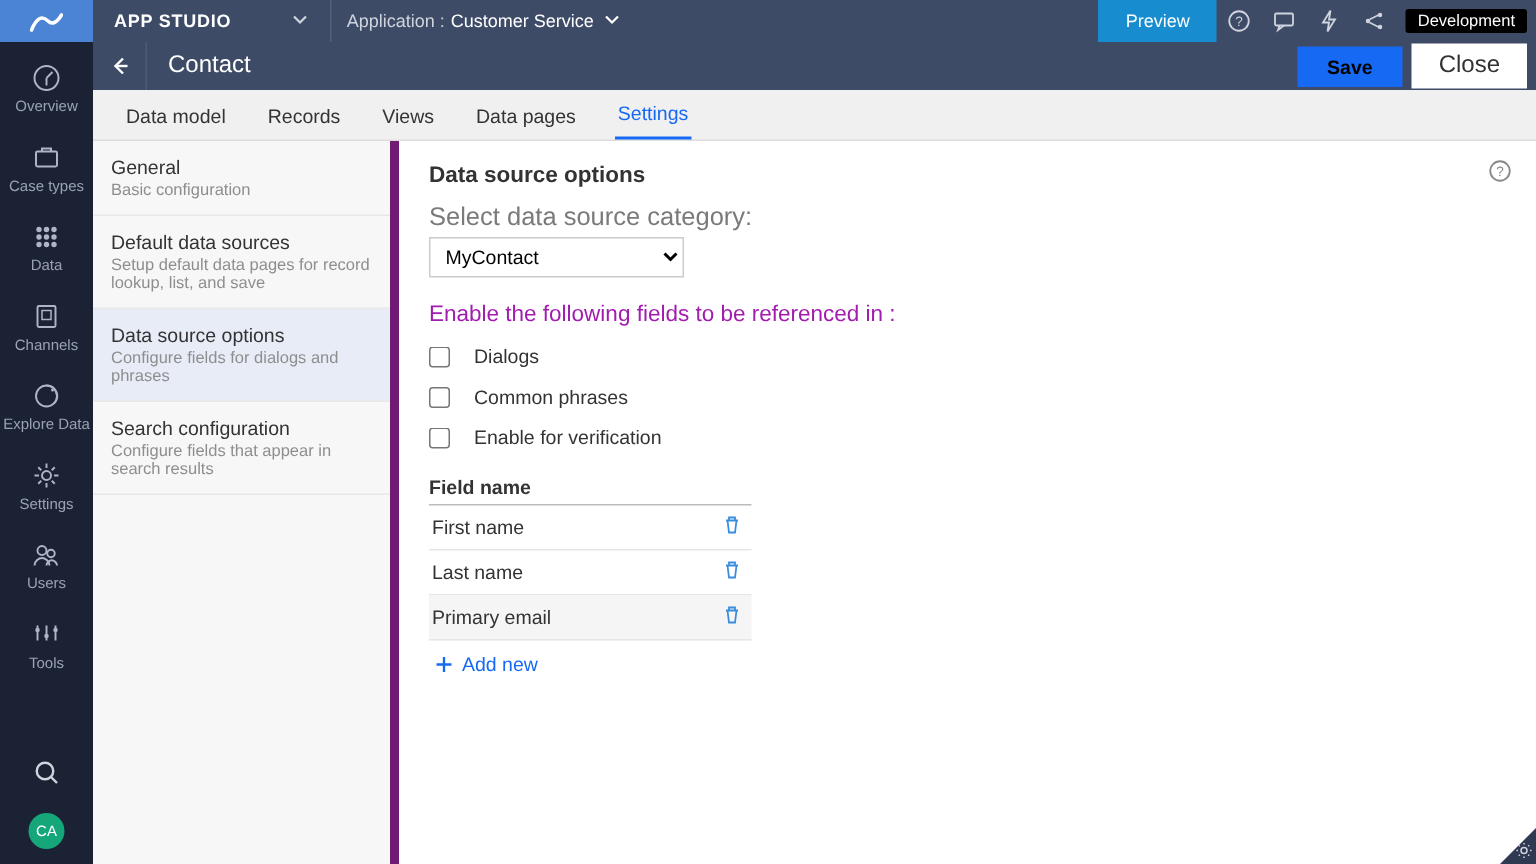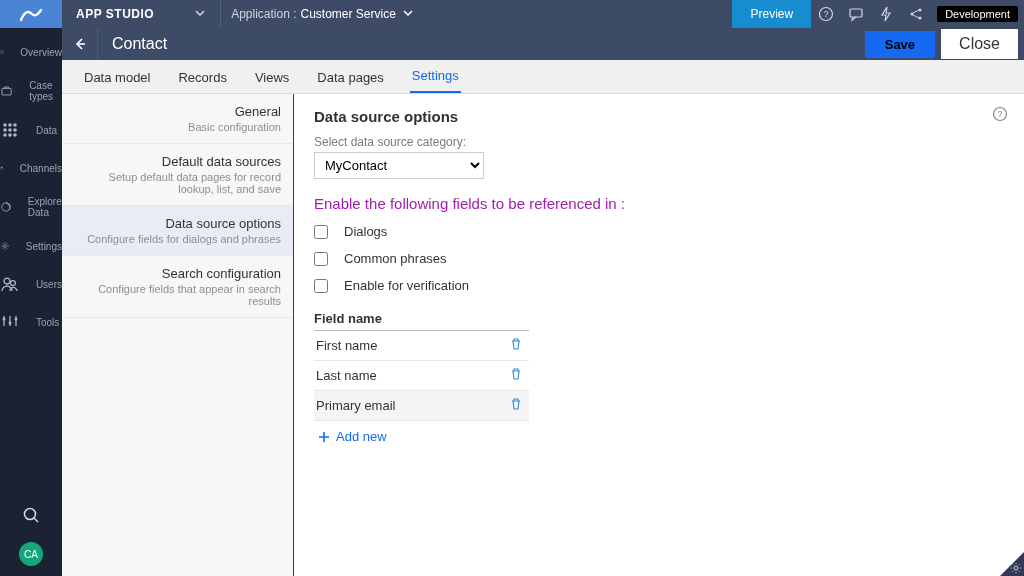--- a/index.html
+++ b/index.html
@@ -11,48 +11,48 @@
   .studio-title { padding: 0 14px; font-weight: bold; color: #fff; letter-spacing: 0.5px; display:flex; align-items:center; gap:10px;}
   .app-label { padding: 0 10px; border-left: 1px solid #55607a; height: 100%; display: flex; align-items: center; }
   .app-name { color: #fff; margin-left: 4px; display: inline-flex; align-items: flex-start; gap: 6px; }
   .topbar-spacer { flex: 1; }
   .preview-btn { background: #178dcf; color: #fff; height: 100%; padding: 0 18px; display: flex; align-items: center; cursor: pointer; }
   .top-icon { width: 30px; height: 100%; display: flex; align-items: center; justify-content: center; cursor: pointer; color:#cfd4de;}
   .dev-badge { background: #000; color: #fff; padding: 2px 8px; margin: 0 6px; font-size: 11px; border-radius: 2px; }
 
   .content-row { flex: 1; display: flex; min-height: 0; }
   .leftnav { width: 62px; background: #1a2233; color: #9aa2b3; display: flex; flex-direction: column; align-items: center; padding-top: 6px; position: relative; }
-  .leftnav-item { width: 100%; display: flex; flex-direction: row; align-items: center; padding: 8px 0 10px; cursor: pointer; font-size: 10px; gap: 16px;}
+  .leftnav-item { width: 100%; display: flex; flex-direction: column; align-items: center; padding: 8px 0 10px; cursor: pointer; font-size: 10px; gap: 4px;}
   .leftnav-item svg { color: #aeb5c5; }
   .leftnav-spacer { flex:1; }
   .avatar { width: 24px; height: 24px; border-radius: 50%; background: #15a77a; color: #fff; display: flex; align-items: center; justify-content: center; font-size: 10px; margin-bottom: 10px; cursor:pointer;}
   .search-btn { margin-bottom: 14px; cursor:pointer; }
 
   .main-area { flex:1; display:flex; flex-direction:column; background:#fff; min-width:0; }
   .subheader { height: 32px; background: #3e4b66; display:flex; align-items:center; color:#fff; }
   .back-btn { width: 36px; height:100%; display:flex; align-items:center; justify-content:center; cursor:pointer; border-right: 1px solid #4e5b76;}
   .page-title { padding: 0 14px; font-size: 16px; color:#ffffff; flex:1; }
   .btn-save { background:#1669f2; color:#000000; border:none; padding: 6px 20px; font-size:13px; cursor:pointer; margin-right:6px; font-weight:bold;}
   .btn-close { background:#fff; color:#333; border:none; padding: 6px 18px; font-size:16px; cursor:pointer; margin-right:6px;}
 
   .tabs-row { height: 34px; background:#f0f0f0; border-bottom:1px solid #dcdcdc; display:flex; align-items:flex-end; padding-left: 20px; gap: 24px; }
   .tab { padding: 8px 2px; font-size:13px; color:#333; cursor:pointer;margin-top:32px; }
   .tab.active { color:#1669f2; border-bottom:2px solid #1669f2; }
 
   .settings-body { flex:1; display:flex; min-height:0; background:#fafafa;}
-  .settings-nav { width: 232px; background:#f7f7f7; border-right:1px solid #701a75;text-align:right; }
+  .settings-nav { width: 204px; background:#f7f7f7; border-right:6px solid #701a75; }
   .settings-nav-item { padding: 10px 12px; border-bottom: 1px solid #e8e8e8; cursor:pointer; }
   .settings-nav-item.active { background:#e7ecf7; }
   .sni-title { font-size:13px; color:#333; }
   .sni-sub { font-size:11px; color:#8e8e8e; margin-top:2px; }
 
   .panel { flex:1; background:#fff; padding: 14px 20px; position:relative; overflow:auto;}
   .panel h2 { font-size:15px; font-weight:bold; margin-bottom:10px; }
   .help-icon { position:absolute; top:12px; right:16px; cursor:pointer; color:#888;}
-  .field-label { font-size:12px; color:#7a7a7a; margin-bottom:3px; display:block;}
+  .field-label { font-size:17px; color:#7a7a7a; margin-bottom:3px; display:block;}
   select.ds-select { width: 170px; padding: 4px 6px; font-size:13px; border:1px solid #ccc; background:#fff;}
   .section-gap { margin-top: 16px; }
   .chk-row { display:flex; align-items:center; gap: 16px; margin: 12px 0; }
   .chk-row input { width:14px; height:14px; }
   .field-table { margin-top: 14px; width: 215px; }
   .field-table-header { font-weight:bold; font-size:13px; border-bottom:1px solid #bbb; padding: 4px 0;}
   .field-row { display:flex; align-items:center; justify-content:space-between; padding: 6px 2px; border-bottom:1px solid #e6e6e6; font-size:13px;}
   .field-row:nth-child(odd) { }
   .field-row.alt { background:#f5f5f5; }
   .trash { color:#3a8dde; cursor:pointer; padding: 0 4px;}

